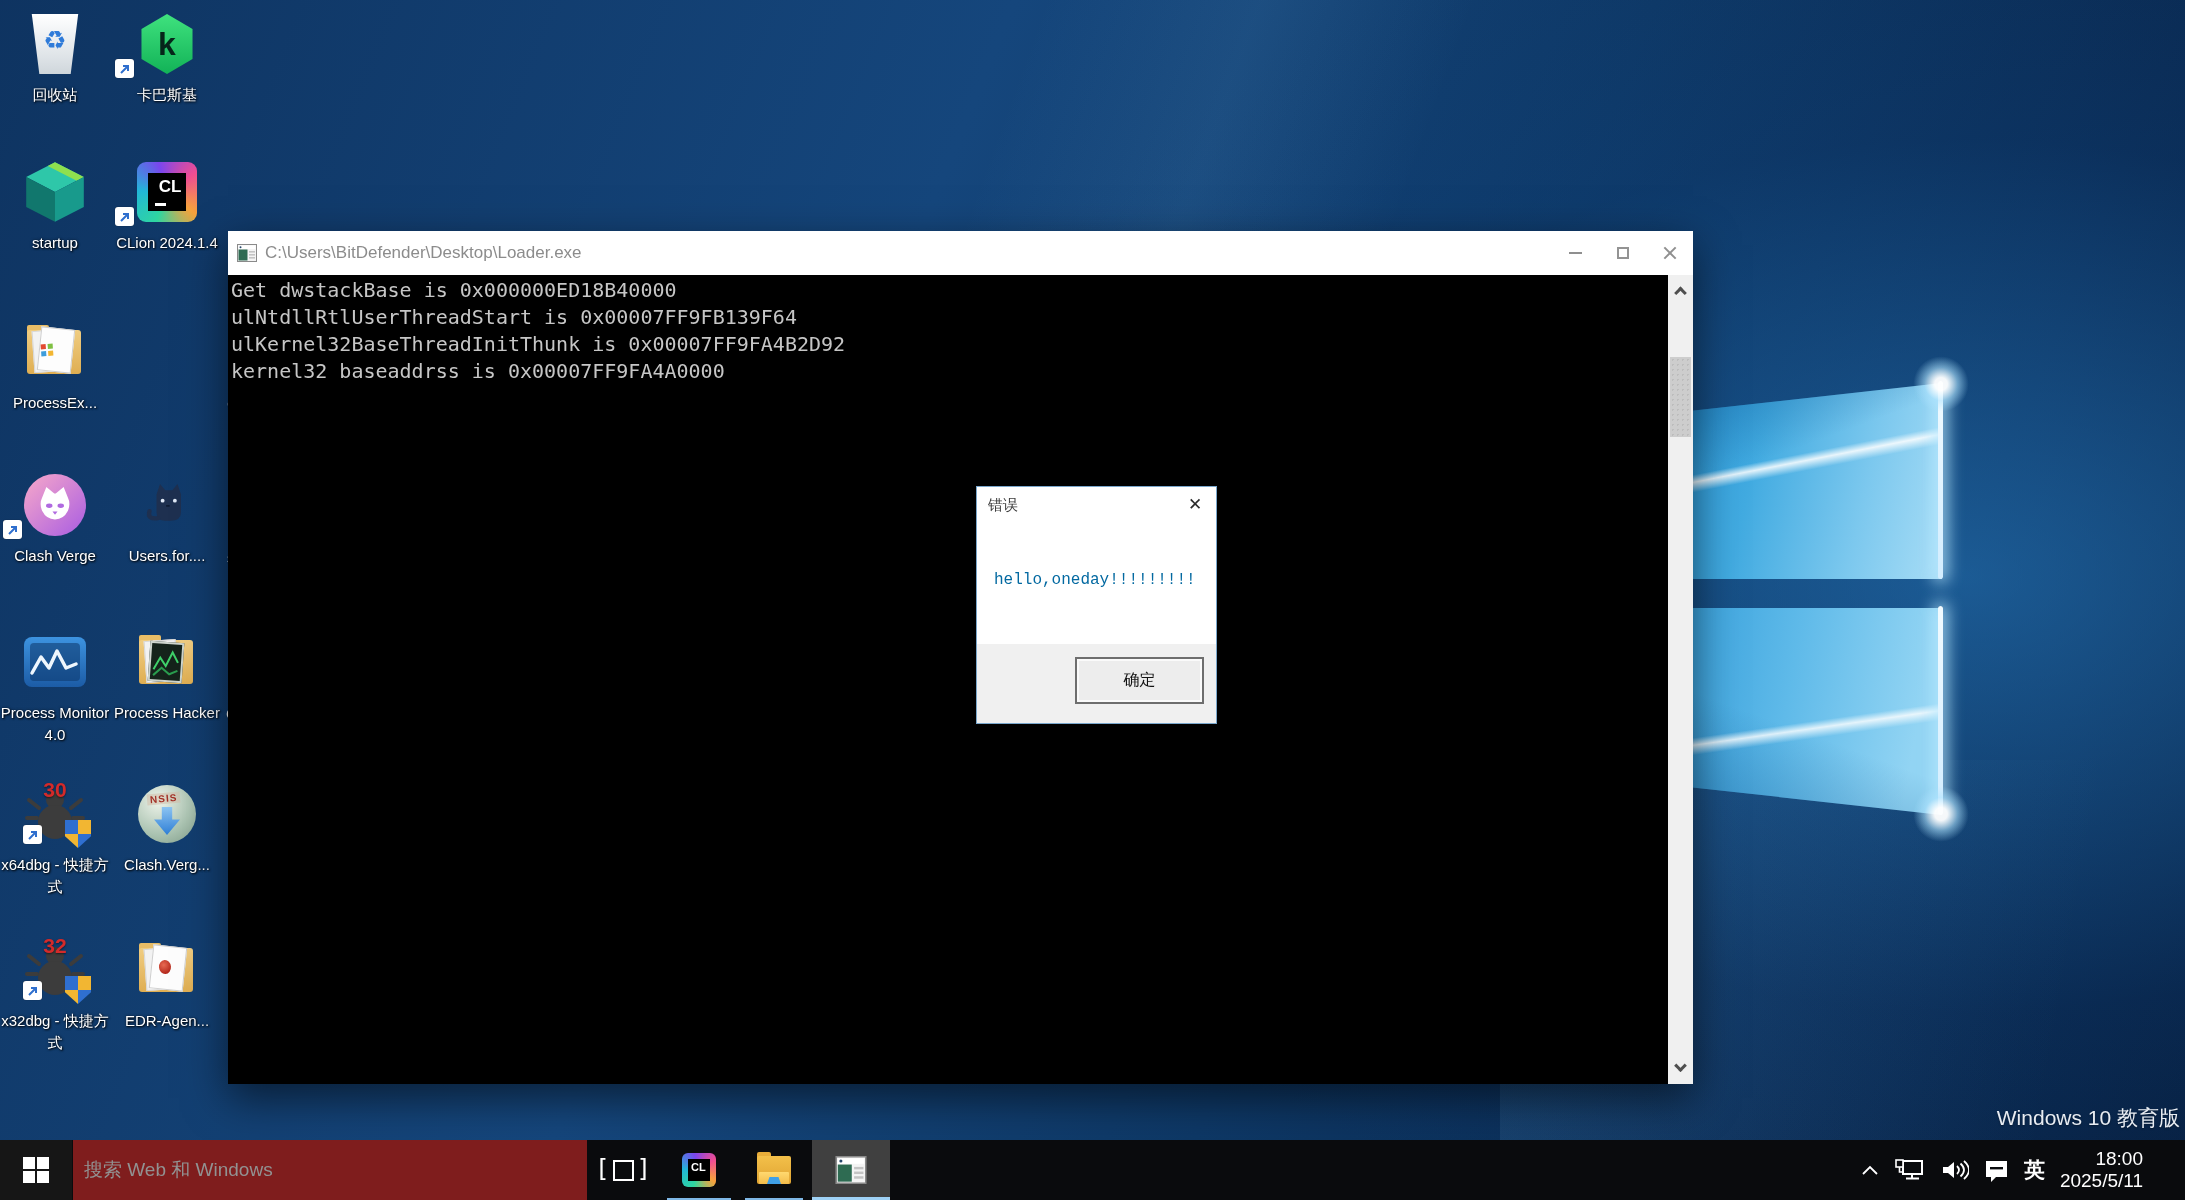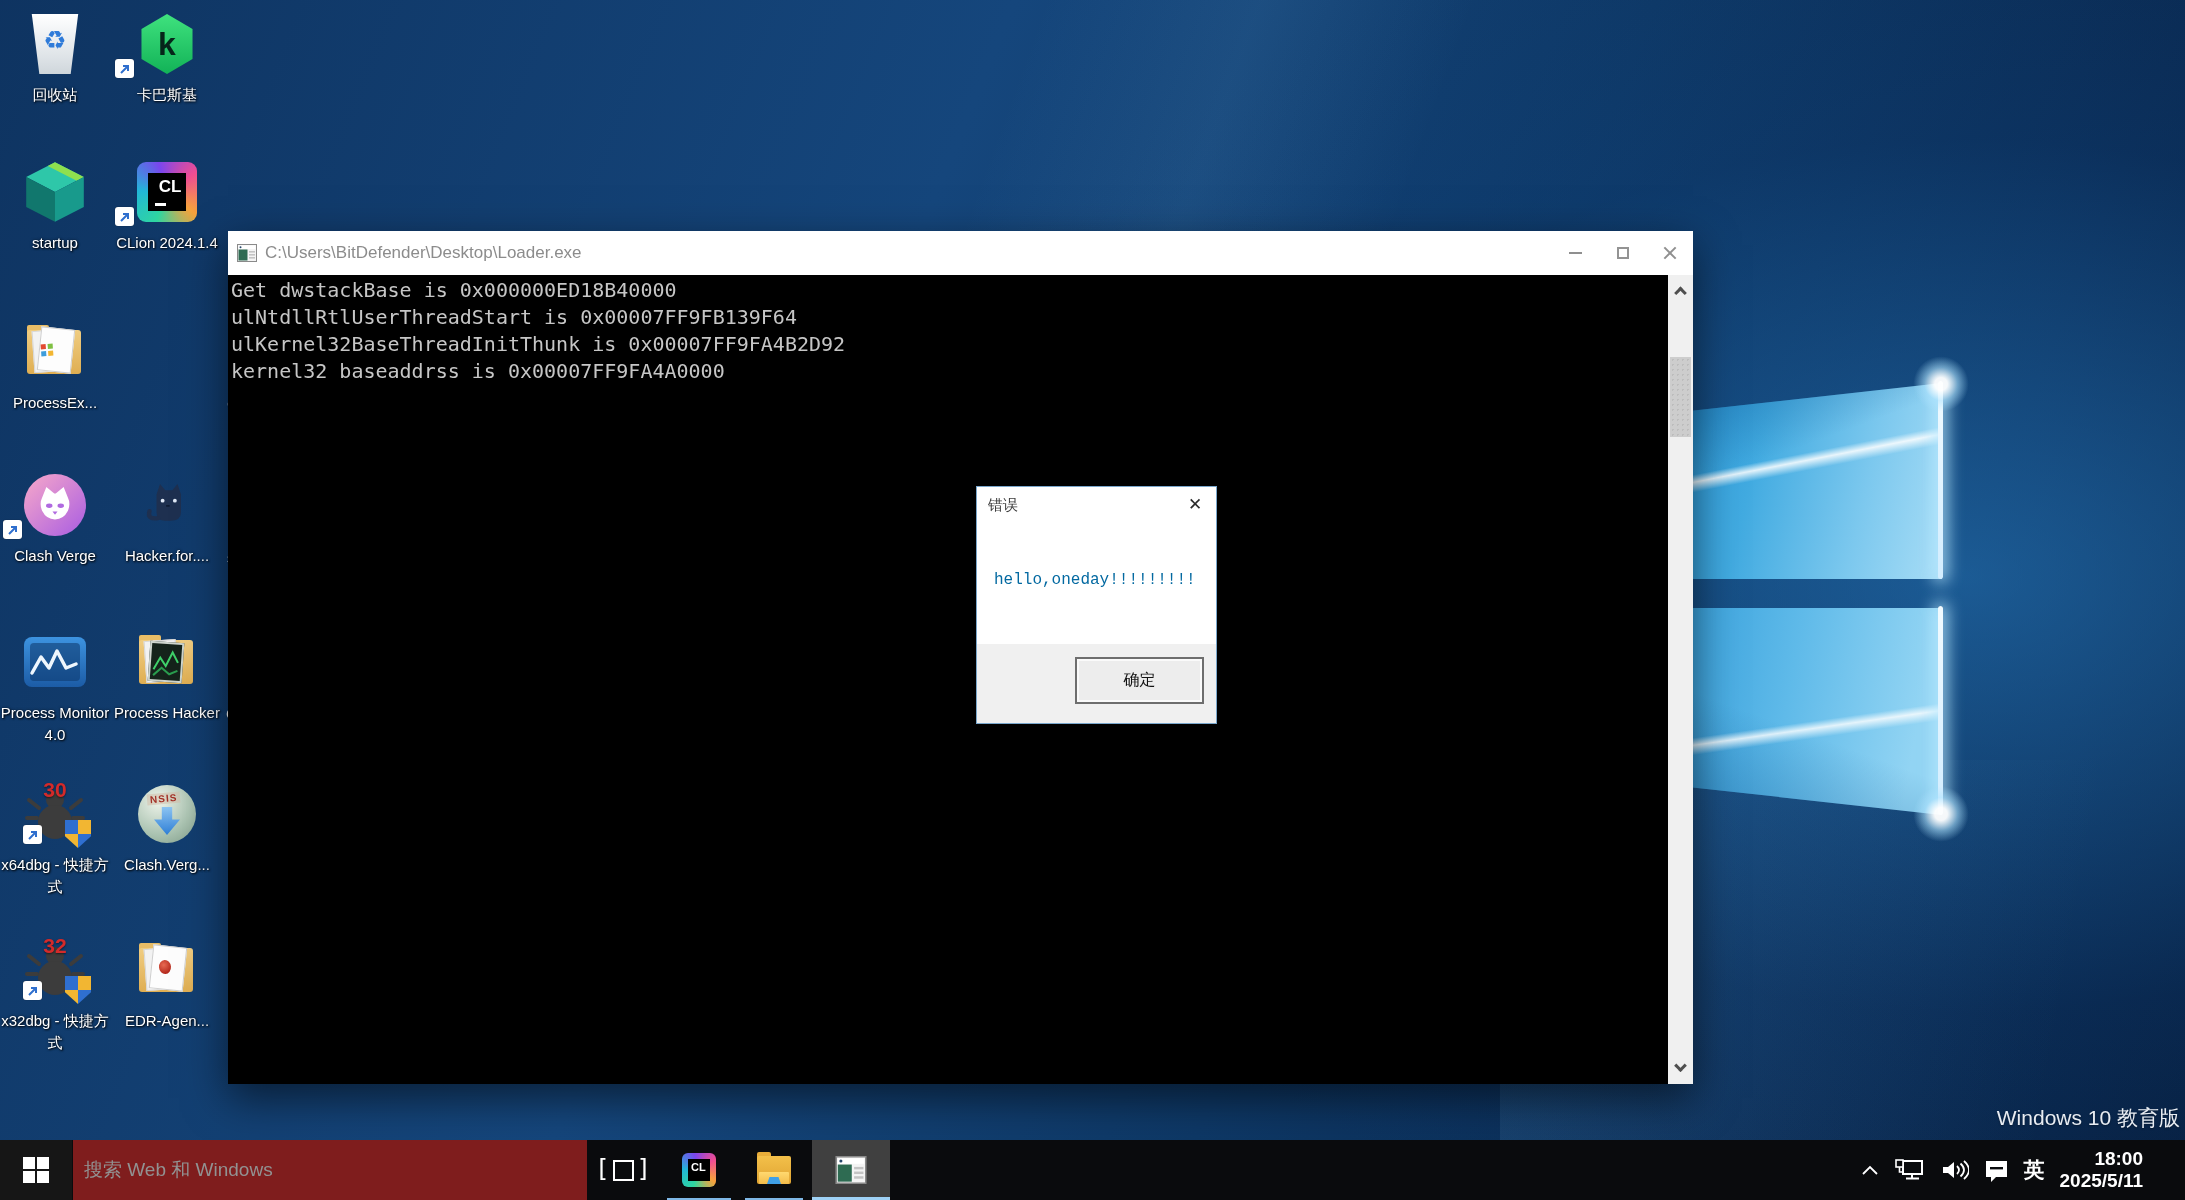--- a/index.html
+++ b/index.html
@@ -169,21 +169,21 @@
   .tb-exp { left:742px; width:64px; }
   .tb-console { left:812px; width:78px; background:#404040; }
   .tb-console .uline { height:3px; background:#9ed1f5; left:0; right:0; }
   .clion-s { width:34px; height:34px; border-radius:6px; position:relative;
     background:conic-gradient(from 200deg,#2fd6a0,#21b7d8,#7a46ee,#ef4d92,#f6a23c,#2fd6a0); }
   .clion-s .sq { position:absolute; left:6px; top:6px; width:22px; height:22px; background:#000; color:#fff;
     font-weight:bold; font-size:11px; padding:2px 0 0 3px; }
   .tray { position:absolute; right:0; top:0; height:60px; display:flex; align-items:center; gap:15px;
     padding-right:42px; }
   .ime { color:#fff; font-size:21px; font-weight:bold; }
-  .clock { text-align:right; color:#fff; font-size:19px; line-height:22px;font-weight:bold; }
+  .clock { text-align:right; color:#fff; font-size:19px; line-height:22px; }
 
   .expfolder { position:relative; width:34px; height:28px; }
   .expfolder .b { position:absolute; inset:0; border-radius:2px; background:linear-gradient(180deg,#f3c04a,#e0a432); }
   .expfolder .t { position:absolute; left:0; top:-4px; width:14px; height:6px; border-radius:2px 2px 0 0; background:#e8ad3a; }
   .expfolder .f { position:absolute; left:2px; bottom:0; right:2px; height:12px;
     background:linear-gradient(180deg,#ffd970,#f4bc4a); border-radius:1px; }
   .expfolder .blue { position:absolute; left:10px; bottom:0; width:14px; height:7px; background:#3fa0e8;
     clip-path:polygon(0 100%,100% 100%,82% 0,18% 0); }
 </style>
 </head>
@@ -292,21 +292,21 @@
   <div class="dicon" style="left:109px;top:473px">
     <div class="art">
         <svg width="56" height="56" viewBox="0 0 64 64">
       <path d="M20 20 L24 8 L30 15 H38 L44 8 L48 20 V40 Q48 50 36 50 H30 Q20 50 20 40 Z" fill="#1e3050"></path>
       <path d="M22 47 Q9 49 12 39" stroke="#1e3050" stroke-width="5" fill="none" stroke-linecap="round"></path>
       <circle cx="27" cy="27" r="2.2" fill="#dfe8f5"></circle>
           <circle cx="41" cy="27" r="2.2" fill="#dfe8f5"></circle>
       <path d="M31 33 h4" stroke="#0e1b33" stroke-width="2"></path>
         </svg>
       </div>
-    <div class="lbl">Hacker.for....</div>
+    <div class="lbl">Users.for....</div>
   </div>
 
   <div class="dicon" style="left:-3px;top:630px">
     <div class="art">
         <div class="pmon">
           <div class="inner"></div>
       <svg viewBox="0 0 62 50">
             <polyline points="8,36 17,20 25,31 33,14 42,31 52,27" stroke="#eef6fd" stroke-width="3.5" fill="none" stroke-linejoin="round" stroke-linecap="round"></polyline>
           </svg>
         </div>

